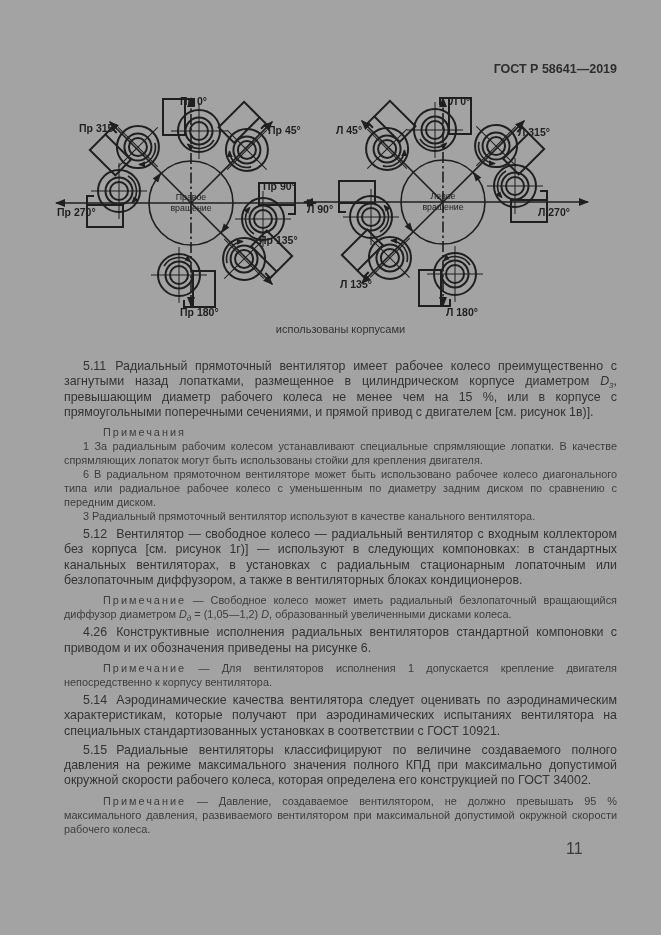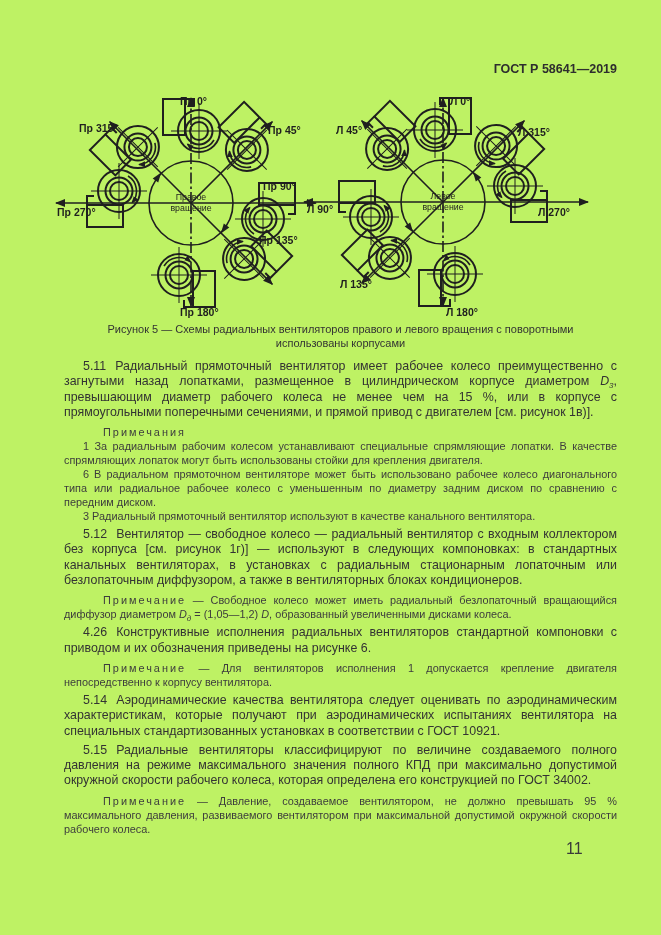--- a/index.html
+++ b/index.html
@@ -1,19 +1,19 @@
 <!DOCTYPE html>
 <html lang="ru"><head>
 <meta charset="utf-8">
 <style>
   html,body { margin:0; padding:0; }
   body { font-family: "Liberation Sans", sans-serif; background:#e9e9e9; }
   .page {
     position:relative; width:661px; height:935px; margin:0 auto;
-    background:#bef264; color:#3a3a3a; overflow:hidden;
+    background:#a3a3a3; color:#3a3a3a; overflow:hidden;
   }
   .doc-number {
     position:absolute; top:62px; right:44px;
     font-size:12.5px; font-weight:bold; color:#2e2e2e;
   }
   .fig-svg { position:absolute; }
   #diagram-0 { left:52px; top:92px; }
   #diagram-1 { left:300px; top:92px; }
   .ax { stroke:#1f1f1f; stroke-width:1.6; fill:none; }
   .dd { stroke-dasharray:11 3 2.5 3; }
@@ -119,21 +119,20 @@
       <text x="146" y="224" class="flabel">Л 180°</text>
       <use href="#fan-glyph" transform="translate(217.0 96.0) scale(-1,1) rotate(270)"></use>
       <text x="238" y="124" class="flabel">Л 270°</text>
       <use href="#fan-glyph" transform="translate(198.9 54.1) scale(-1,1) rotate(315)"></use>
       <text x="218" y="44" class="flabel">Л 315°</text>
       <text x="143" y="107" class="clabel" text-anchor="middle">Левое</text>
       <text x="143" y="118" class="clabel" text-anchor="middle">вращение</text>
     </svg>
 
   <div class="caption">
-    <div>Рисунок 5 — Схемы радиальных вентиляторов правого и левого вращения с поворотными</div>
     <div>использованы корпусами</div>
   </div>
 
   <div class="content">
 
     <p class="para"><span class="num">5.11</span><span>Радиальный прямоточный вентилятор имеет рабочее колесо преимущественно с загнутыми назад лопатками, размещенное в цилиндрическом корпусе диаметром </span><i><span>D</span><sub>3</sub></i><span>, превышающим диаметр рабочего колеса не менее чем на 15 %, или в корпусе с прямоугольными поперечными сечениями, и прямой привод с двигателем [см. рисунок 1в)].</span></p>
 
     <p class="note"><span class="spaced">Примечания</span></p>
     <p class="note note-item">1 За радиальным рабочим колесом устанавливают специальные спрямляющие лопатки. В качестве спрямляющих лопаток могут быть использованы стойки для крепления двигателя.</p>
     <p class="note note-item">6 В радиальном прямоточном вентиляторе может быть использовано рабочее колесо диагонального типа или радиальное рабочее колесо с уменьшенным по диаметру задним диском по сравнению с передним диском.</p>

